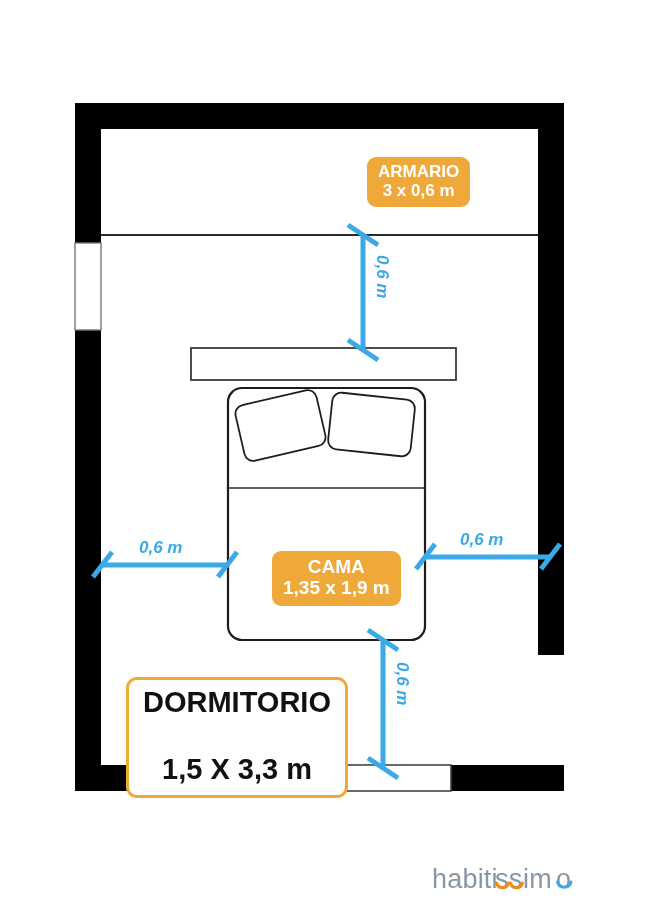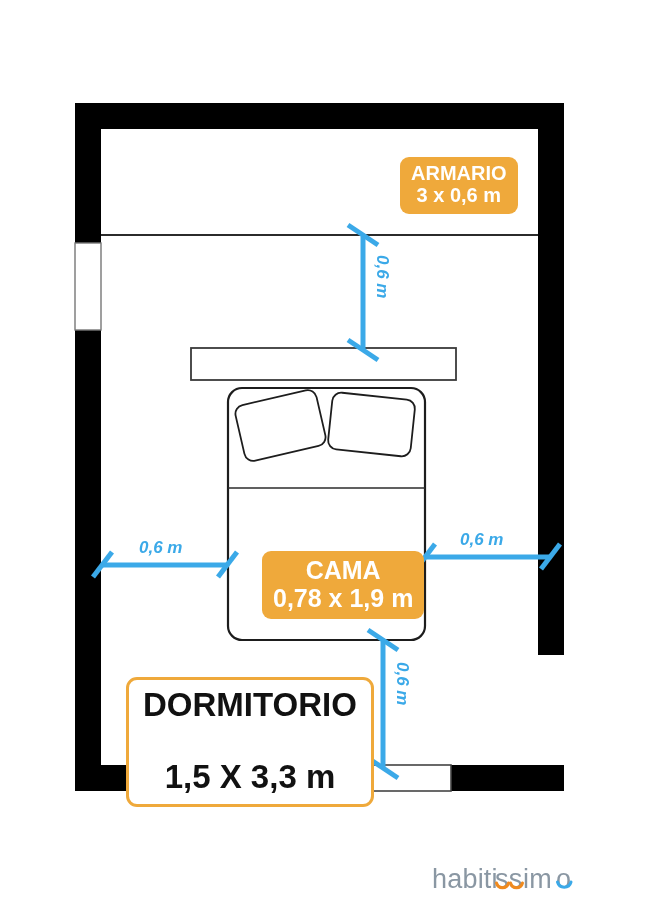--- a/index.html
+++ b/index.html
@@ -147,31 +147,31 @@
       </g>
 
       <g>
         <line x1="383" y1="640" x2="383" y2="768"></line>
         <line x1="368" y1="630" x2="398" y2="650"></line>
         <line x1="368" y1="758" x2="398" y2="778"></line>
       </g>
     </g>
   </svg>
 
-  <div class="badge-fill" style="left:400px; top:157px; font-size:20px;">
+  <div class="badge-fill" style="left:367px; top:157px; font-size:17px;">
     <span class="l1">ARMARIO</span>
     <span class="l2">3 x 0,6 m</span>
   </div>
 
-  <div class="badge-fill" style="left:262px; top:551px; font-size:25px;">
+  <div class="badge-fill" style="left:272px; top:551px; font-size:19px;">
     <span class="l1">CAMA</span>
-    <span class="l2">0,78 x 1,9 m</span>
+    <span class="l2">1,35 x 1,9 m</span>
   </div>
 
-  <div class="badge-outline" style="left:126px; top:677px; font-size:33px;">
+  <div class="badge-outline" style="left:126px; top:677px; font-size:29px;">
     <span class="l1">DORMITORIO</span>
     <span class="l2">1,5 X 3,3 m</span>
   </div>
 
   <div class="dim-label vert" style="left:392px; top:255px; font-size:17px; transform: rotate(90deg);">0,6 m</div>
 
   <div class="dim-label" style="left:139px; top:538px; font-size:17px;">0,6 m</div>
 
   <div class="dim-label" style="left:460px; top:530px; font-size:17px;">0,6 m</div>
 

